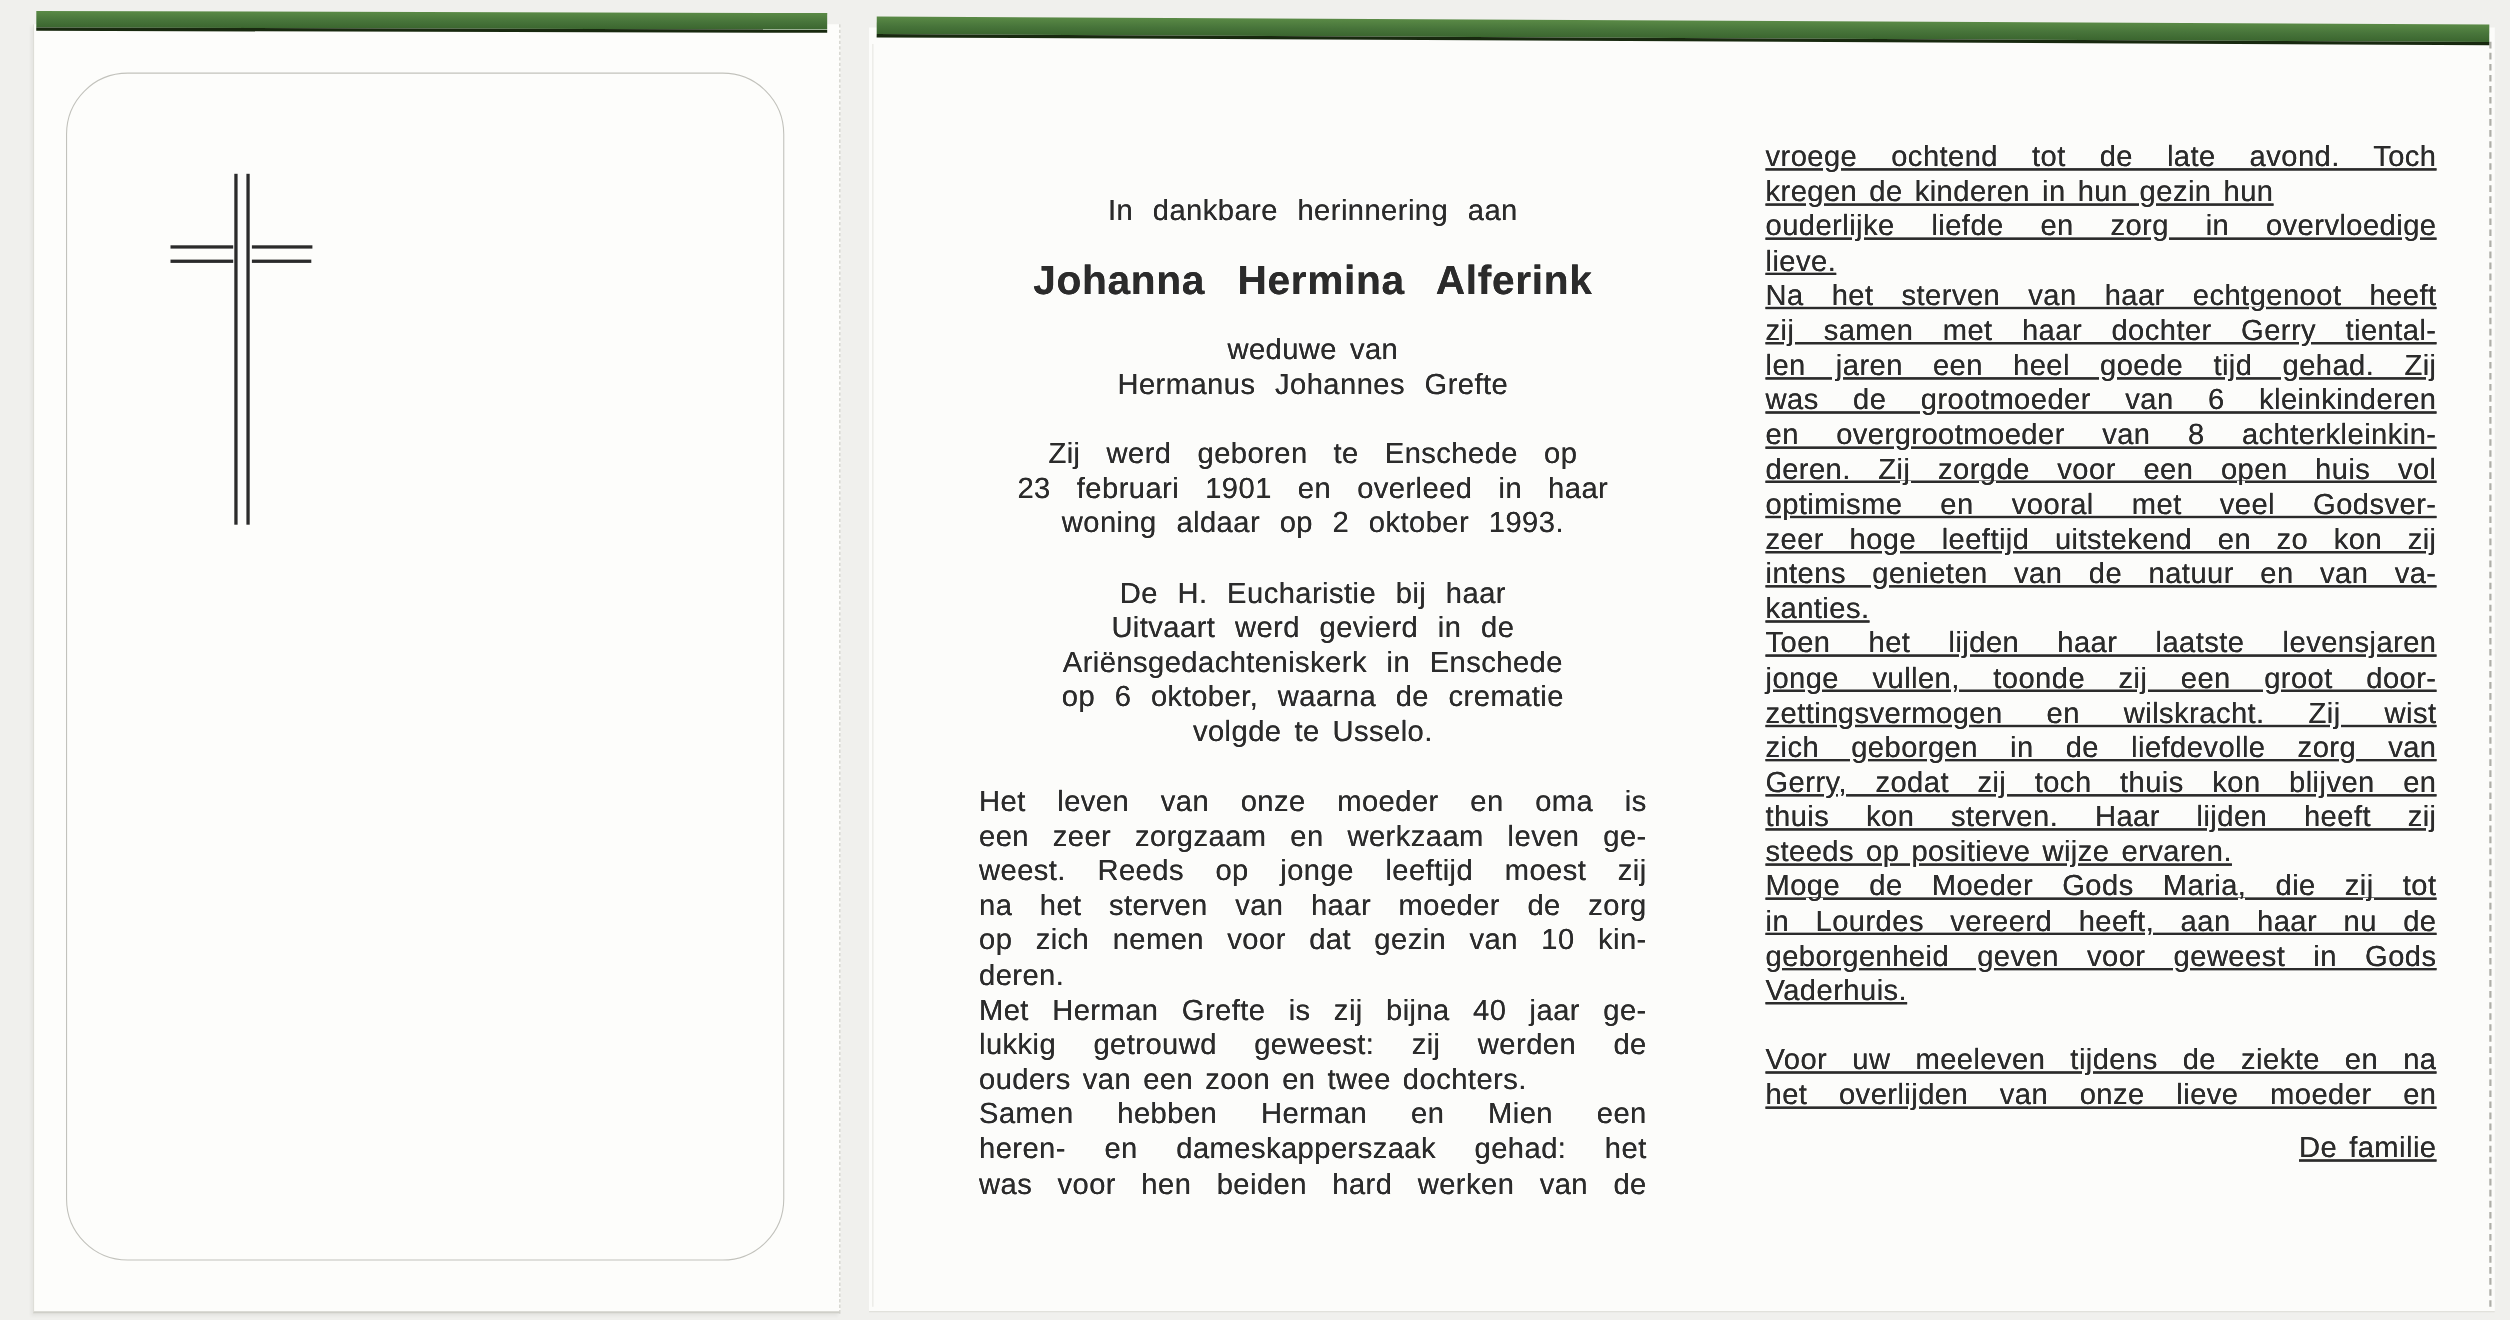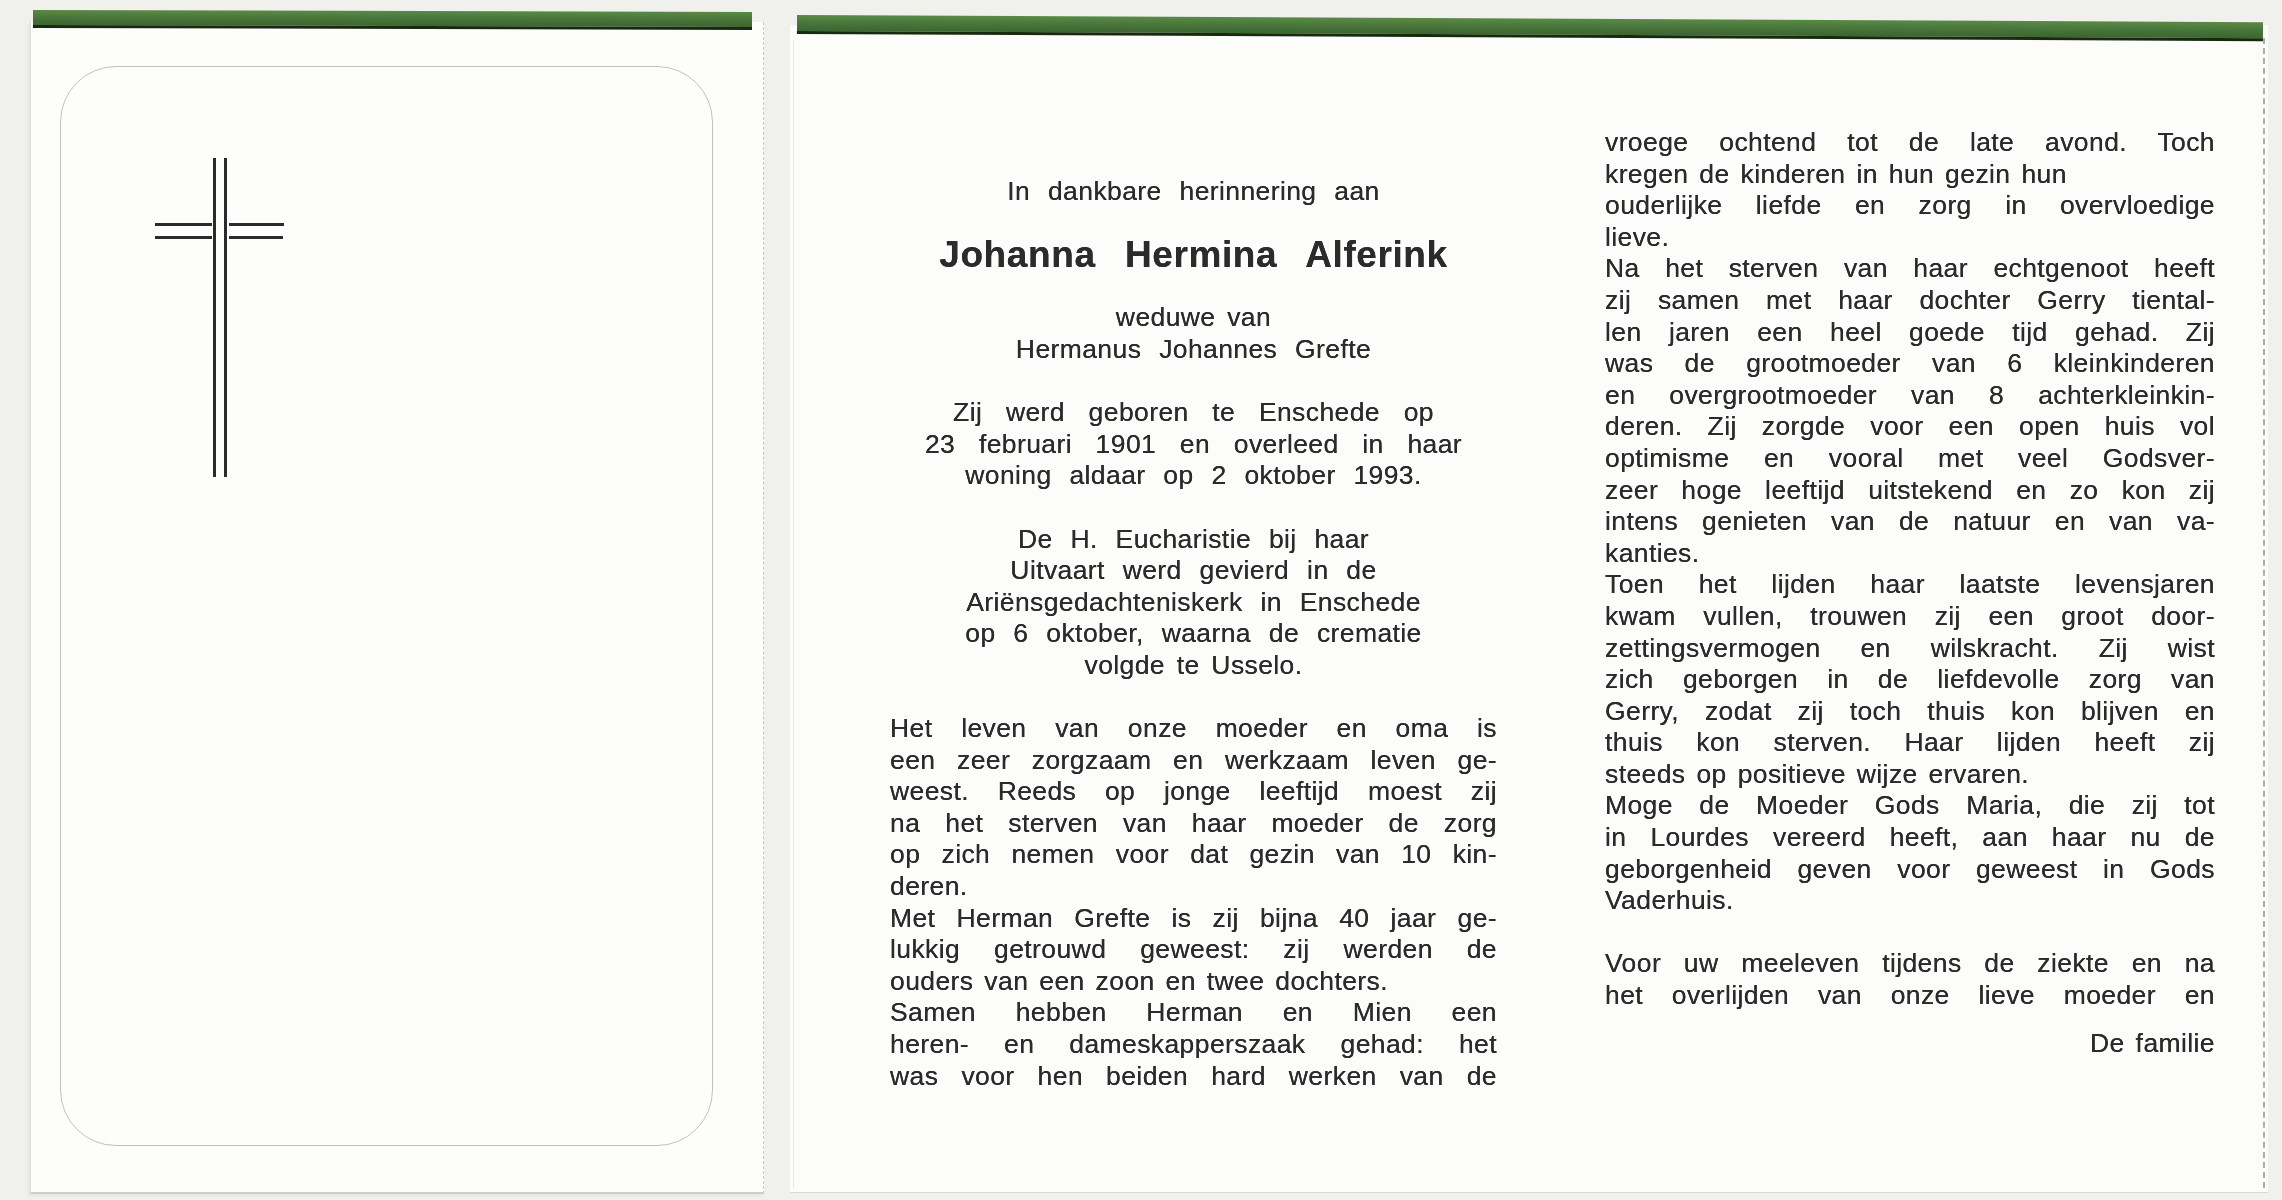--- a/index.html
+++ b/index.html
@@ -66,21 +66,21 @@
     position:absolute;left:793px;top:40px;height:1148px;width:0;
     border-left:1px solid #e7e7e1;
   }
   
   .textcol{
     position:absolute;color:var(--ink);
     font-size:26.5px;letter-spacing:0.4px;
     text-shadow:0 0 0.3px currentColor;
   }
   .col-middle{left:858px;top:176px;width:607px;margin-left:32px;}
-  .col-right{left:1605px;top:127px;width:610px;}
+  .col-right{left:1605px;top:127px;width:610px;text-decoration:underline;}
   .line{line-height:31.6px;min-height:31.6px;word-spacing:0.12em;}
   .line.j{text-align:justify;text-align-last:justify;}
   .line.l{text-align:left;}
   .line.r{text-align:right;margin-top:16px;}
   .line.c{text-align:center;word-spacing:0.15em;}
   .line.cw{text-align:center;word-spacing:0.38em;}
   .line.cw2{text-align:center;word-spacing:0.6em;}
   .line.cb{
     text-align:center;font-weight:bold;font-size:37px;
     word-spacing:0.5em;letter-spacing:0.6px;
@@ -151,21 +151,21 @@
       <div class="line j">zij samen met haar dochter Gerry tiental-</div>
       <div class="line j">len jaren een heel goede tijd gehad. Zij</div>
       <div class="line j">was de grootmoeder van 6 kleinkinderen</div>
       <div class="line j">en overgrootmoeder van 8 achterkleinkin-</div>
       <div class="line j">deren. Zij zorgde voor een open huis vol</div>
       <div class="line j">optimisme en vooral met veel Godsver-</div>
       <div class="line j">zeer hoge leeftijd uitstekend en zo kon zij</div>
       <div class="line j">intens genieten van de natuur en van va-</div>
       <div class="line l">kanties.</div>
       <div class="line j">Toen het lijden haar laatste levensjaren</div>
-      <div class="line j">kwam vullen, trouwen zij een groot door-</div>
+      <div class="line j">jonge vullen, toonde zij een groot door-</div>
       <div class="line j">zettingsvermogen en wilskracht. Zij wist</div>
       <div class="line j">zich geborgen in de liefdevolle zorg van</div>
       <div class="line j">Gerry, zodat zij toch thuis kon blijven en</div>
       <div class="line j">thuis kon sterven. Haar lijden heeft zij</div>
       <div class="line l">steeds op positieve wijze ervaren.</div>
       <div class="line j">Moge de Moeder Gods Maria, die zij tot</div>
       <div class="line j">in Lourdes vereerd heeft, aan haar nu de</div>
       <div class="line j">geborgenheid geven voor geweest in Gods</div>
       <div class="line l">Vaderhuis.</div>
       <div class="line gap"></div>

